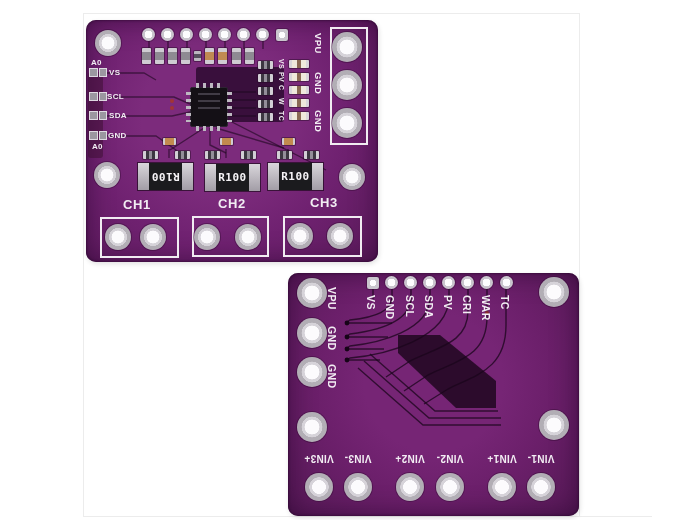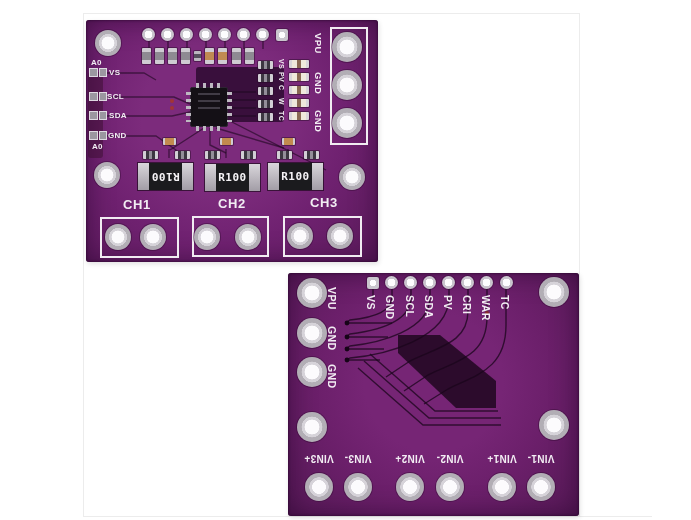--- a/index.html
+++ b/index.html
@@ -4,21 +4,21 @@
 <style>
   html,body{margin:0;padding:0;background:#ffffff;}
   *{box-sizing:border-box;}
   #photo{position:relative;width:691px;height:520px;background:#ffffff;overflow:hidden;
          font-family:"Liberation Sans",sans-serif;}
   .frame{position:absolute;left:83px;top:13px;width:497px;height:504px;
          border:1px solid #ececec;}
   .frame-ext{position:absolute;left:580px;top:516px;width:72px;height:1px;background:#ececec;}
 
   
-  .board{position:absolute;border-radius:3px;
+  .board{position:absolute;border-radius:10px;
          background:radial-gradient(circle at 45% 40%, #7c2b7c 0 35%, #6f2170 60%, #5d1b5d 95%);
          box-shadow:inset 0 0 26px rgba(38,2,44,.55), inset 0 0 3px rgba(24,0,28,.8), 1px 2px 5px rgba(0,0,0,.12);}
   #front-board{left:86px;top:20px;width:292px;height:242px;}
   #back-board{left:288px;top:273px;width:291px;height:243px;
          background:radial-gradient(circle at 50% 45%, #762575 0 35%, #6b1f6a 60%, #581a58 95%);}
 
   
   .hole{position:absolute;border-radius:50%;
         background:radial-gradient(circle, #fcfbfd 0 34%, #d6d3d9 36% 48%, #b2aeb5 50% 78%, #8f8a92 100%);
         box-shadow:0 0 0 1px rgba(50,10,50,.45);}

